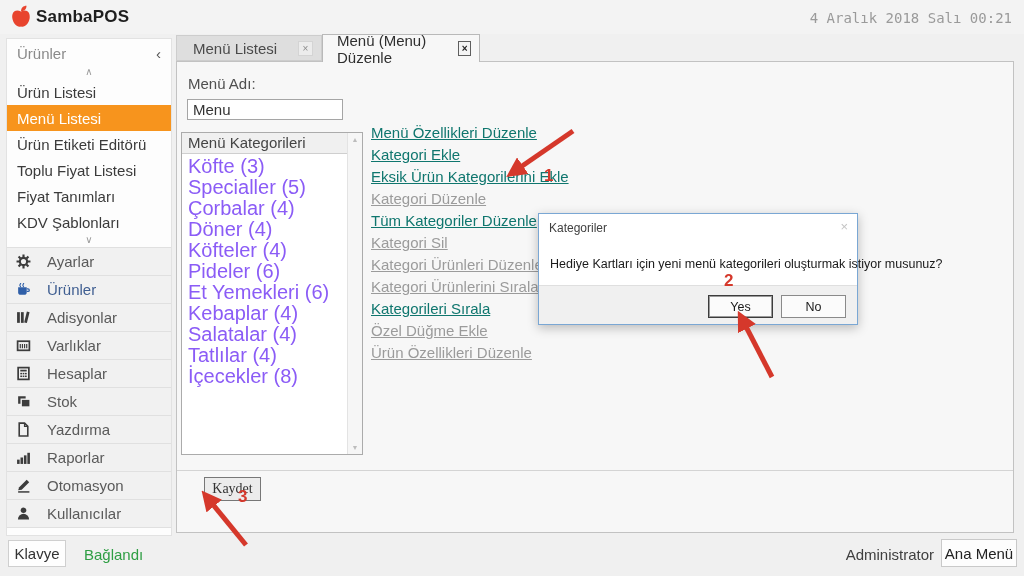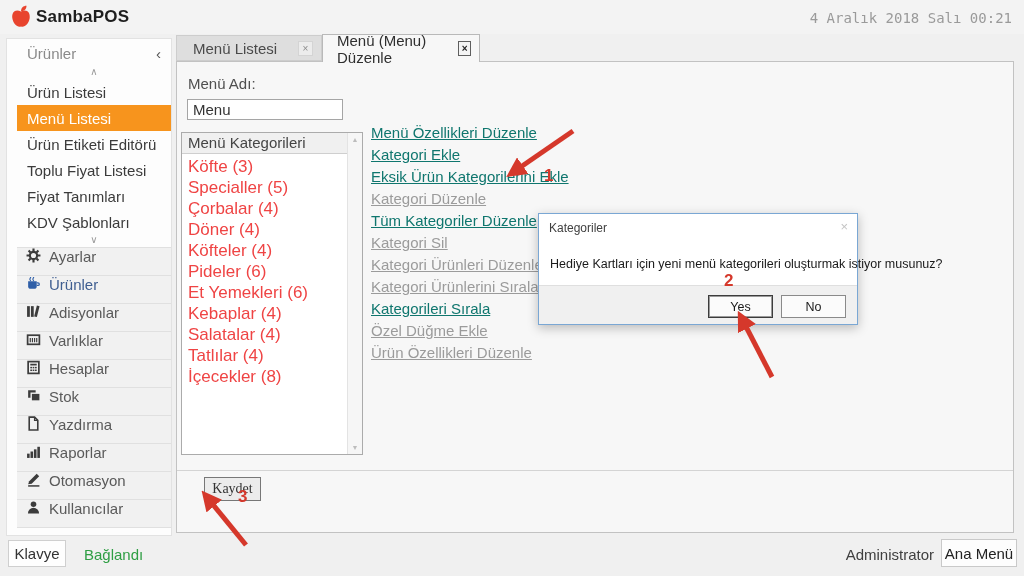--- a/index.html
+++ b/index.html
@@ -10,44 +10,44 @@
     position:relative;
     overflow:hidden;
     color:#333;
   }
   
   .topbar { position:absolute; left:0; top:0; width:1024px; height:34px; background:#f3f3f3; }
   .brand { position:absolute; left:10px; top:5px; display:flex; align-items:center; gap:4px;justify-content:flex-end; }
   .brand-name { font-size:17px; font-weight:bold; color:#1e1e1e; letter-spacing:.2px; }
   .clock { position:absolute; right:12px; top:10px; font-family:"DejaVu Sans Mono", monospace; font-size:14px; color:#9a9a9a; }
   
-  .sidebar { position:absolute; left:6px; top:38px; width:166px; height:498px; background:#fdfdfd; border:1px solid #e2e2e2; overflow:hidden;padding-left:10px; }
+  .sidebar { position:absolute; left:6px; top:38px; width:166px; height:498px; background:#fdfdfd; border:1px solid #e2e2e2; overflow:hidden; }
   .side-header { height:28px; display:flex; align-items:center; padding:0 10px; color:#8a8a8a; font-size:15px; }
   .side-header .collapse { margin-left:auto; color:#555; font-size:15px; cursor:default; }
   .side-chev { height:12px; text-align:center; color:#9a9a9a; font-size:10px; line-height:10px; }
   .side-item { height:26px; display:flex; align-items:center; padding:0 10px; font-size:15px; color:#3b3b3b; cursor:default; }
   .side-item.selected { background:#f7941d; color:#fff; }
   .side-sections { border-top:1px solid #e0e0e0; }
-  .section { height:28px; display:flex; align-items:flex-start; gap:8px; padding:0 9px; background:#f1f1f1; border-bottom:1px solid #e0e0e0; font-size:15px; color:#5a5a5a; }
+  .section { height:28px; display:flex; align-items:center; gap:16px; padding:0 9px; background:#f1f1f1; border-bottom:1px solid #e0e0e0; font-size:15px; color:#5a5a5a; }
   .section .icn { width:15px; height:15px; flex:0 0 auto; }
   .section.accent { color:#3f5e91; }
   
   .tab { position:absolute; top:35px; height:26px; display:flex; align-items:center; font-size:15px; }
   .tab.inactive { left:176px; width:146px; background:#dedede; border:1px solid #cdcdcd; color:#4a4a4a; padding:0 8px 0 16px; }
   .tab.active { left:322px; top:34px; height:28px; width:158px; background:#f7f7f7; border:1px solid #b9b9b9; border-bottom:none; color:#2f2f2f; padding:0 8px 0 14px; z-index:3; }
   .tab-x { margin-left:auto; width:15px; height:15px; font-size:10px; line-height:13px; text-align:center; color:#8d8d8d; background:#ececec; border:1px solid #d4d4d4; cursor:pointer; }
   .tab.active .tab-x { background:#f4f4f4; border:1px solid #5f5f5f; color:#222; font-weight:bold; }
   
   .panel { position:absolute; left:176px; top:61px; width:838px; height:472px; background:#f7f7f7; border:1px solid #c2c2c2; }
   .lbl-menu-name { position:absolute; left:11px; top:13px; font-size:15px; color:#4f4f4f; }
   .menu-name-input { position:absolute; left:10px; top:37px; width:156px; height:21px; border:1px solid #a5a5a5; background:#fff; font-family:"Liberation Sans",sans-serif; font-size:15px; color:#333; padding:0 5px; }
   .listbox { position:absolute; left:4px; top:70px; width:182px; height:323px; background:#fff; border:1px solid #ababab; }
   .list-head { height:21px; background:#f0f0f0; border-bottom:1px solid #cfcfcf; font-size:15px; color:#454545; padding:1px 0 0 6px; width:calc(100% - 15px); }
   .list-items { padding-top:2px; }
-  .list-item { height:21px; font-size:17px; color:#ef4444; padding-left:6px; line-height:21px; cursor:default; }
+  .list-item { height:21px; font-size:20px; color:#8b5cf6; padding-left:6px; line-height:21px; cursor:default; }
   .list-scroll { position:absolute; right:0; top:0; bottom:0; width:15px; background:#f6f6f6; border-left:1px solid #e3e3e3; }
   .list-scroll .sa { position:absolute; left:0; width:100%; text-align:center; font-size:7px; color:#bdbdbd; }
   .sa.up { top:3px; } .sa.dn { bottom:3px; }
   .links { position:absolute; left:194px; top:63px; display:flex; flex-direction:column; }
   .link { font-size:15px; line-height:16px; margin-bottom:6px; text-decoration:underline; color:#0f766e; cursor:pointer; white-space:nowrap; }
   .link.disabled { color:#9b9b9b; cursor:default; }
   .panel-sep { position:absolute; left:0; right:0; top:408px; height:1px; background:#d4d4d4; }
   .save-btn { position:absolute; left:5px; top:415px; width:57px; height:24px; background:#ececec; border:1px solid #777; font-family:Liberation Serif, serif; font-size:14px; color:#333; cursor:pointer;margin-left:22px; }
   
   .dialog { position:absolute; left:538px; top:213px; width:320px; height:112px; background:#fff; border:1px solid #7aa7d4; box-shadow:0 3px 10px rgba(0,0,0,.25); z-index:30; }

